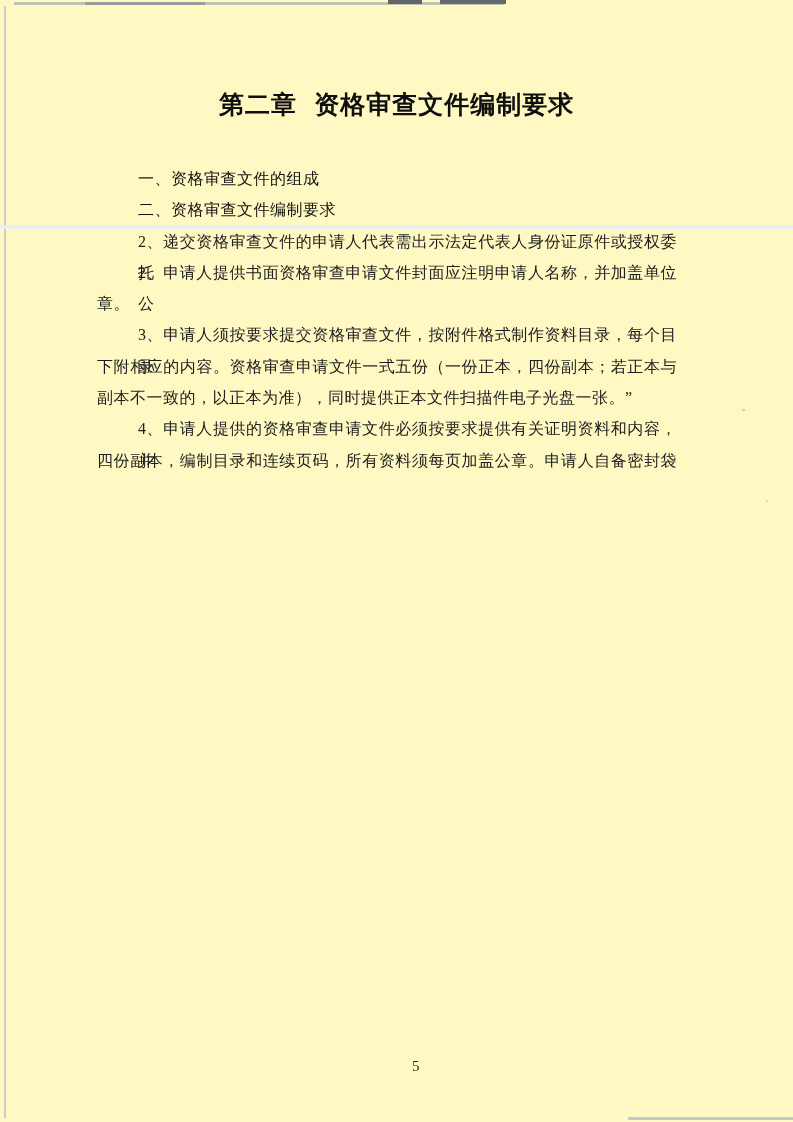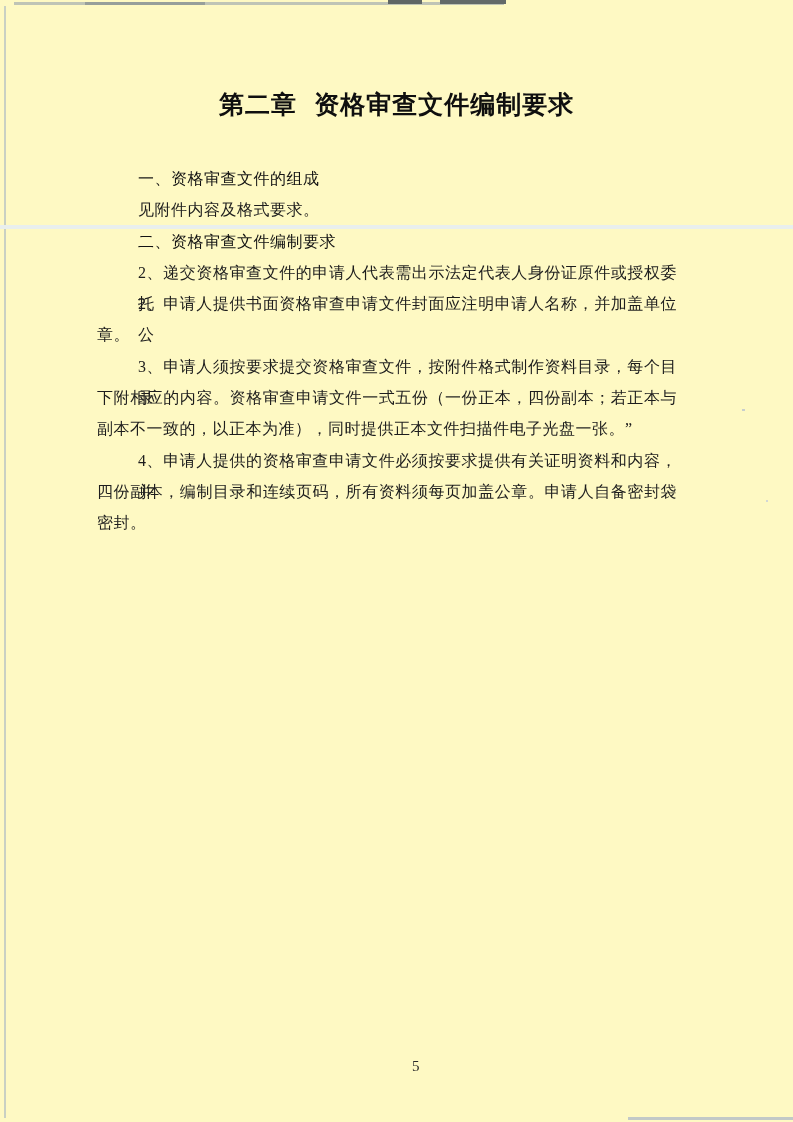--- a/index.html
+++ b/index.html
@@ -89,28 +89,26 @@
   <div class="artifact mid-band"></div>
   <div class="artifact bottom-line"></div>
   <div class="artifact speck-1"></div>
   <div class="artifact speck-2"></div>
 
   <h1 class="doc-title">第二章 资格审查文件编制要求</h1>
 
   <div class="content">
 
   <div class="line heading indent">一、资格审查文件的组成</div>
-      <div class="line body indent">见附件内容及格式要求。</div>
       <div class="line heading indent">二、资格审查文件编制要求</div>
       <div class="line body indent fill">2、递交资格审查文件的申请人代表需出示法定代表人身份证原件或授权委托</div>
       <div class="line body indent fill">2、申请人提供书面资格审查申请文件封面应注明申请人名称，并加盖单位公</div>
       <div class="line body">章。</div>
       <div class="line body indent fill">3、申请人须按要求提交资格审查文件，按附件格式制作资料目录，每个目录</div>
       <div class="line body fill">下附相应的内容。资格审查申请文件一式五份（一份正本，四份副本；若正本与</div>
       <div class="line body">副本不一致的，以正本为准），同时提供正本文件扫描件电子光盘一张。”</div>
       <div class="line body indent fill">4、申请人提供的资格审查申请文件必须按要求提供有关证明资料和内容，并</div>
       <div class="line body fill">四份副本，编制目录和连续页码，所有资料须每页加盖公章。申请人自备密封袋</div>
-      <div class="line body">密封。</div>
     </div>
 
   <span class="page-number">5</span>
 
 </div>
 
 </body></html>

